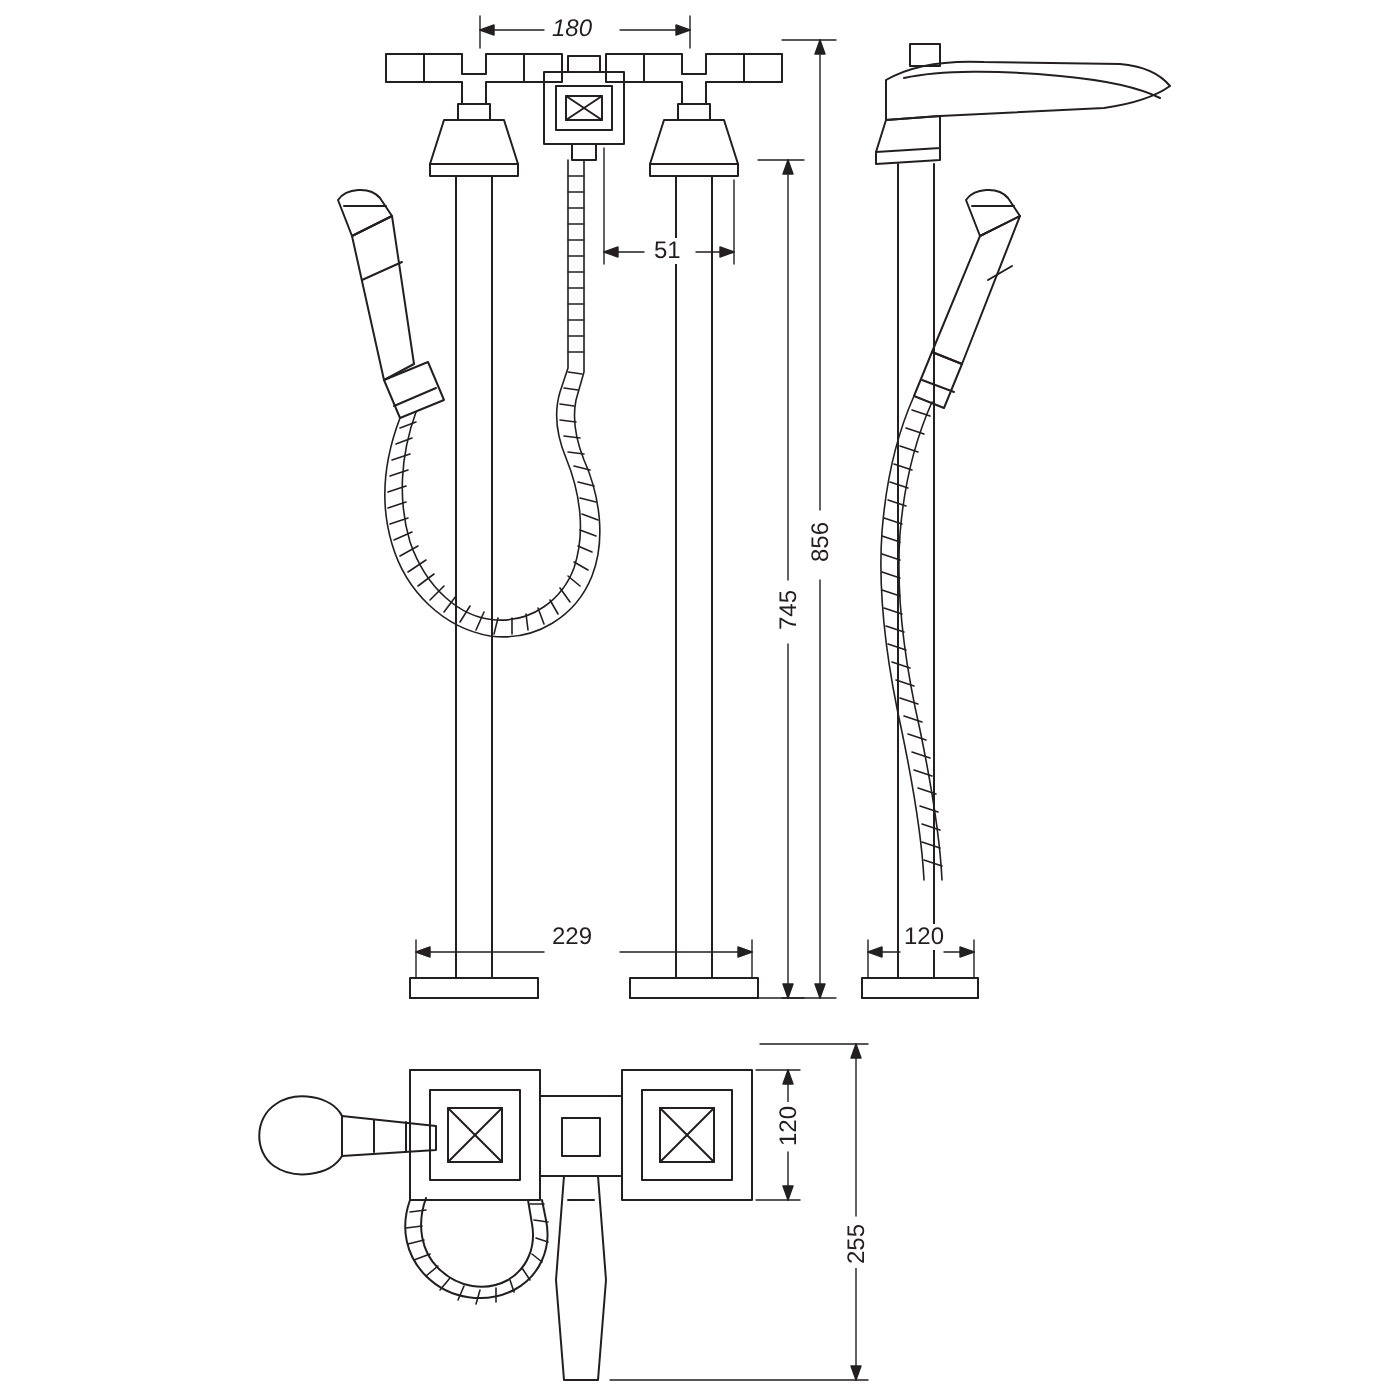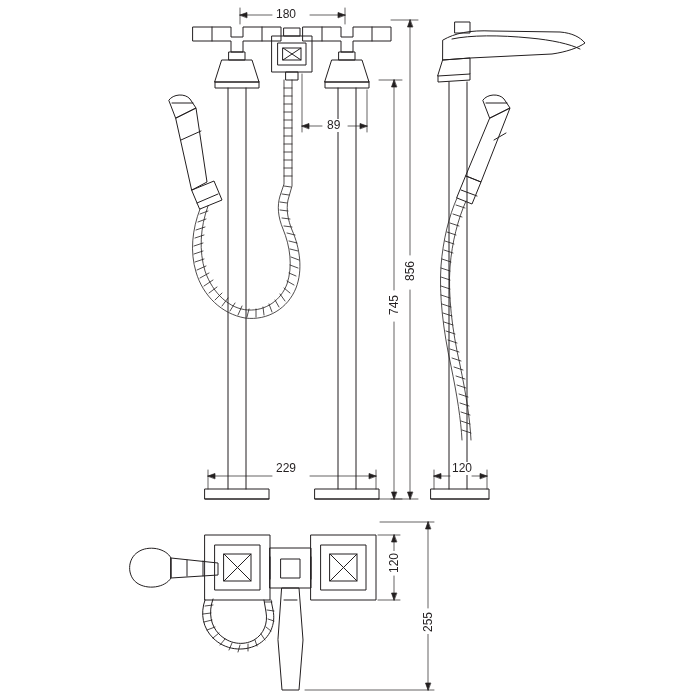--- a/index.html
+++ b/index.html
@@ -344,23 +344,23 @@
         <line x1="305" y1="690" x2="434" y2="690"></line>
         <line x1="428" y1="522" x2="428" y2="608"></line>
         <line x1="428" y1="634" x2="428" y2="690"></line>
         <path d="M428 522 L425.5 529 L430.5 529 Z" fill="#231f20"></path>
         <path d="M428 690 L425.5 683 L430.5 683 Z" fill="#231f20"></path>
 
       </g>
     </g>
   </svg>
 
-  <div class="dim-label" style="left:274px; top:8px;">180</div>
-
-  <div class="dim-label" style="left:325px; top:119px;">89</div>
+  <div class="dim-label" style="left:274px; top:8px;font-style:italic;">180</div>
+
+  <div class="dim-label" style="left:325px; top:119px;">51</div>
 
   <div class="dim-label vert" style="left:404px; top:283px; transform: rotate(-90deg);">856</div>
 
   <div class="dim-label vert" style="left:388px; top:317px; transform: rotate(-90deg);">745</div>
 
   <div class="dim-label" style="left:274px; top:462px;">229</div>
 
   <div class="dim-label" style="left:450px; top:462px;">120</div>
 
   <div class="dim-label vert" style="left:388px; top:575px; transform: rotate(-90deg);">120</div>

